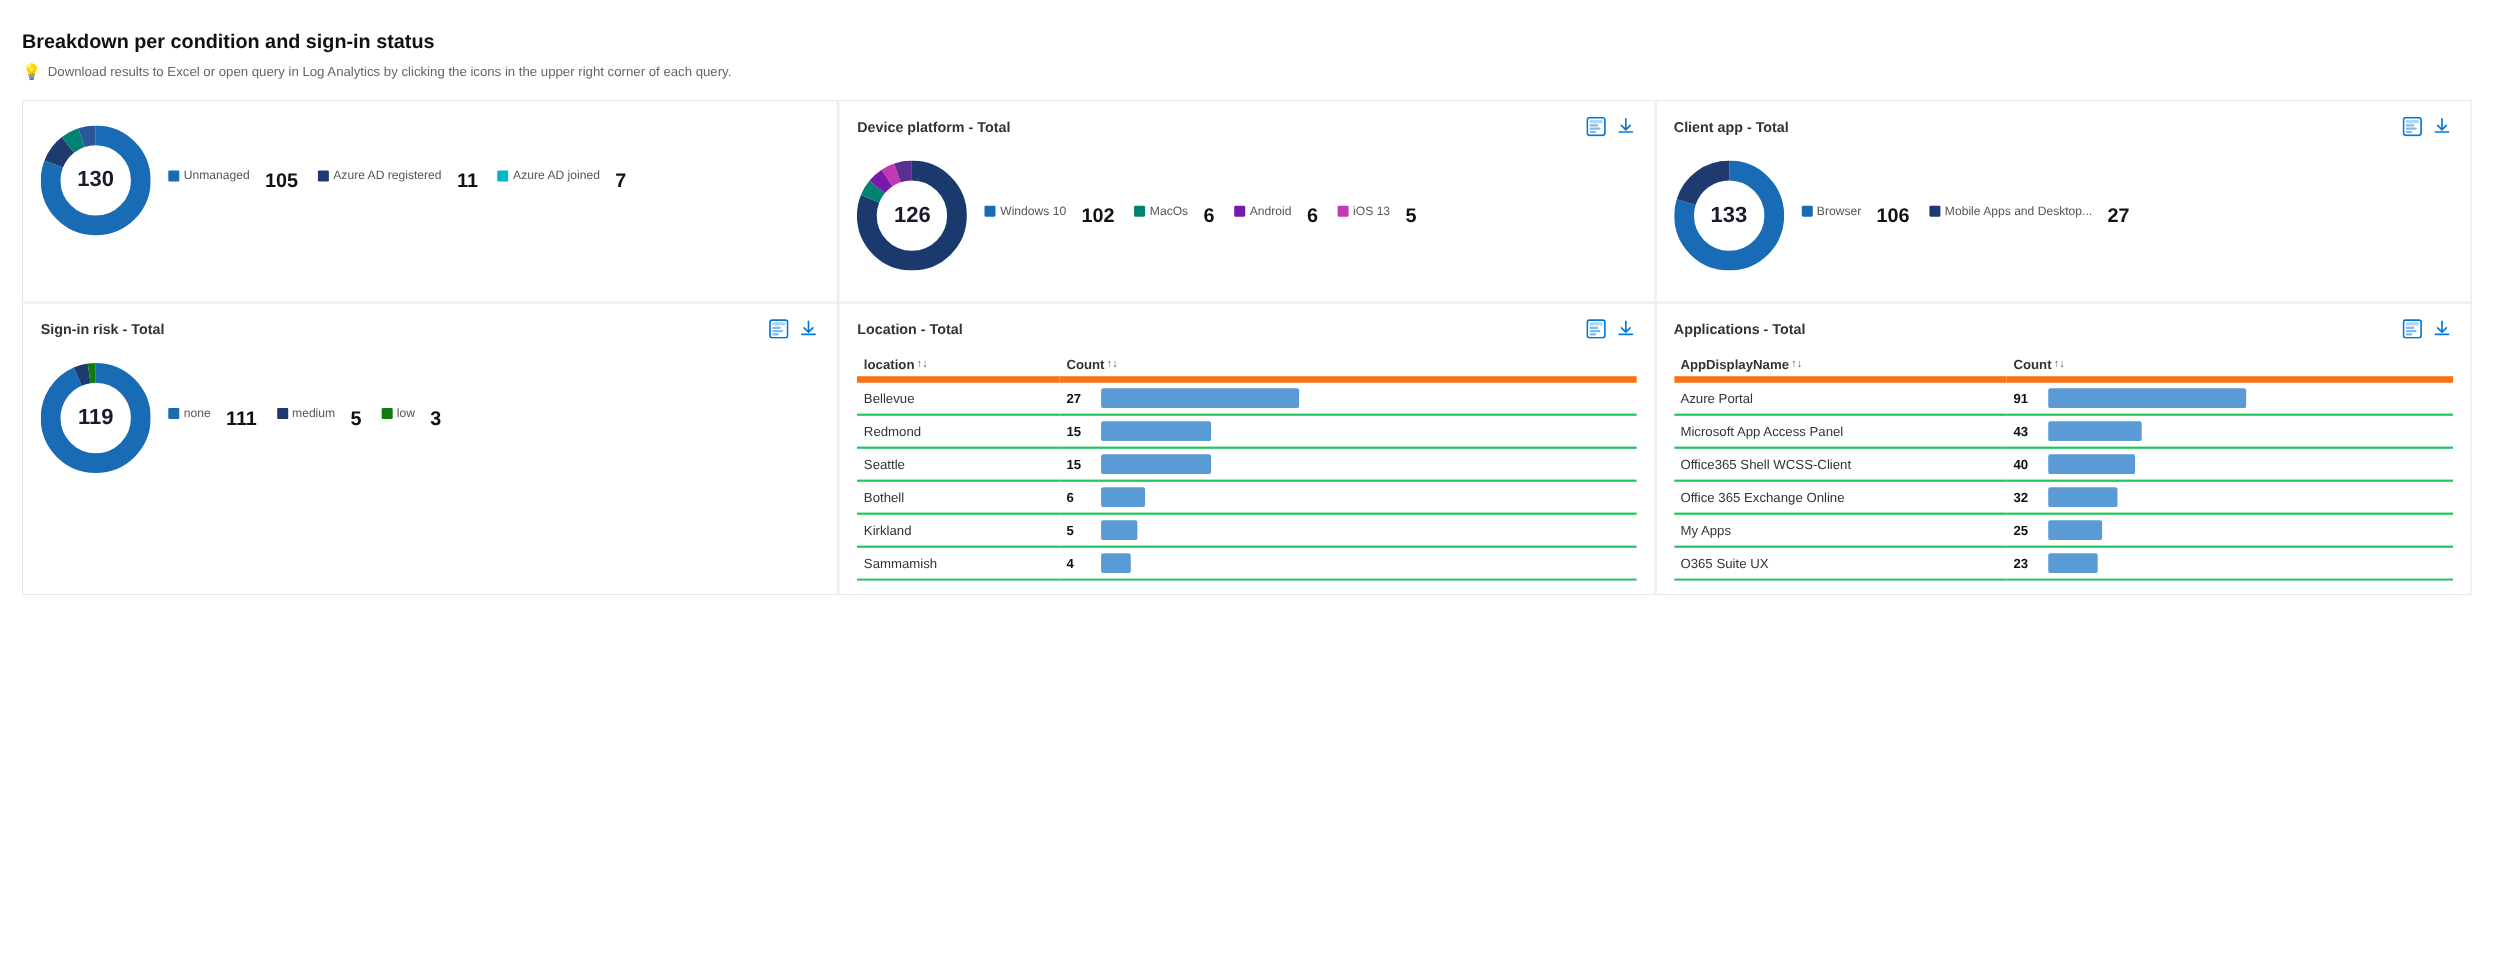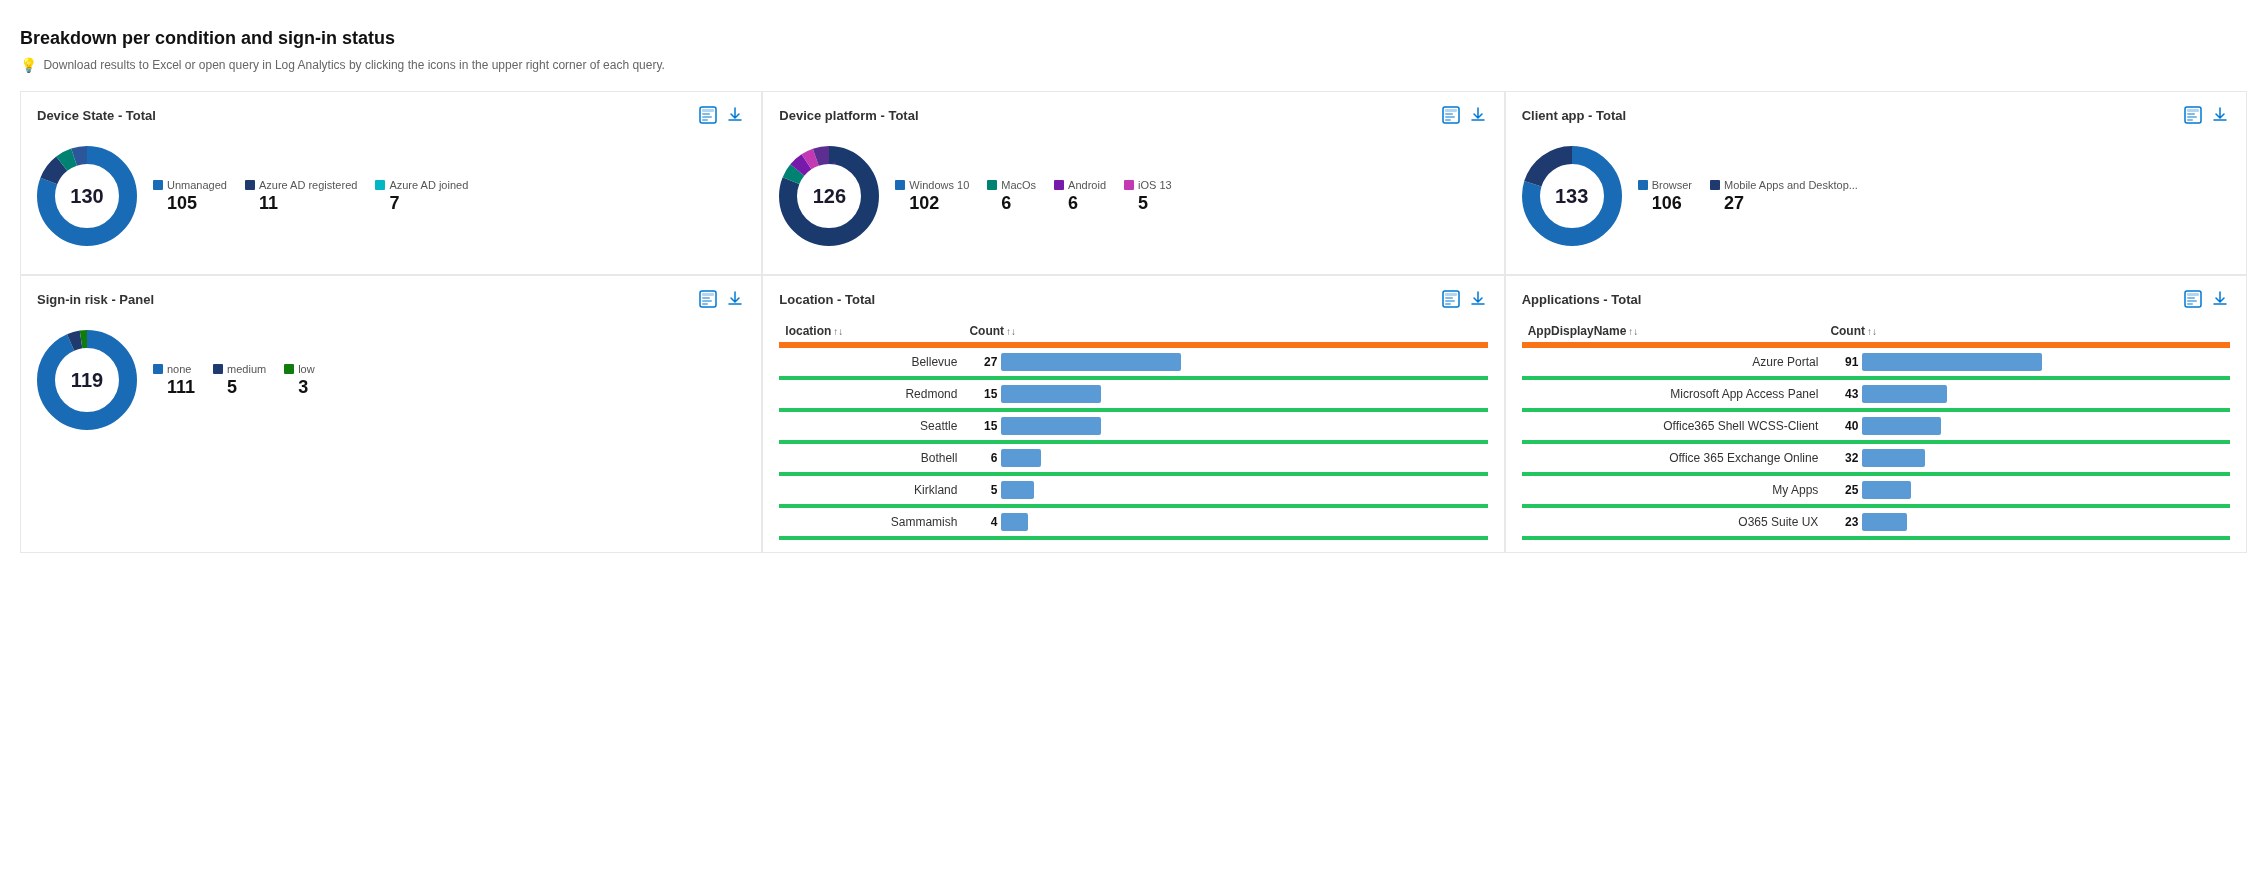--- a/index.html
+++ b/index.html
@@ -84,21 +84,21 @@
       font-weight: 700;
       color: #1a1a2e;
     }
     .legend {
       display: flex;
       flex-wrap: wrap;
       gap: 10px 18px;
     }
     .legend-item {
       display: flex;
-      flex-direction: column;
+      flex-direction: row;
       align-items: flex-start;
     }
     .legend-top {
       display: flex;
       align-items: center;
       gap: 4px;
       margin-bottom: 2px;
     }
     .legend-swatch {
       width: 10px;
@@ -133,23 +133,22 @@
     table th {
       text-align: left;
       padding: 4px 6px;
       border-bottom: 6px solid #f97316;
       font-weight: 600;
       color: #333;
       white-space: nowrap;
     }
     table td {
       padding: 5px 6px;
-      border-bottom: 4px solid #22c55e;
+      border-bottom: 2px solid #22c55e;
       vertical-align: middle;
-      text-align: right;
     }
     .bar-cell {
       display: flex;
       align-items: center;
       gap: 4px;
     }
     .bar-num {
       min-width: 28px;
       font-weight: 600;
       color: #111;
@@ -167,39 +166,20 @@
 <body>
 
 <h1>Breakdown per condition and sign-in status</h1>
 <div class="subtitle">
   <span class="bulb-icon">💡</span>
   <span>Download results to Excel or open query in Log Analytics by clicking the icons in the upper right corner of each query.</span>
 </div>
 
 <div class="dashboard" id="dashboard">
     <div class="panel">
-    <div class="panel-header">
-      <span class="panel-title">Device State - Total</span>
-      <div class="panel-actions">
-        <button class="icon-btn" title="Open in Log Analytics">
-          <svg width="18" height="18" viewBox="0 0 18 18" fill="none">
-            <rect x="1" y="1" width="16" height="16" rx="2" stroke="#0078d4" stroke-width="1.5" fill="none"></rect>
-            <rect x="3" y="3" width="12" height="3" rx="1" fill="#0078d4" opacity="0.3"></rect>
-            <rect x="3" y="7" width="8" height="2" rx="1" fill="#0078d4" opacity="0.5"></rect>
-            <rect x="3" y="10" width="10" height="2" rx="1" fill="#0078d4" opacity="0.5"></rect>
-            <rect x="3" y="13" width="6" height="2" rx="1" fill="#0078d4" opacity="0.5"></rect>
-          </svg>
-        </button>
-        <button class="icon-btn" title="Download">
-          <svg width="16" height="16" viewBox="0 0 16 16">
-            <path d="M8 1v9M4 7l4 4 4-4M2 13h12" stroke="#0078d4" stroke-width="1.5" stroke-linecap="round" fill="none"></path>
-          </svg>
-        </button>
-      </div>
-    </div>
     <div class="chart-row">
       <div class="donut-container">
         <svg width="100" height="100" viewBox="0 0 100 100">
             <circle cx="50" cy="50" r="41" fill="none" stroke="#1a6bb5" stroke-width="18" stroke-dasharray="208.1493628562453 49.461234738117724" stroke-dashoffset="0" transform="rotate(-90 50 50)"></circle>
             <circle cx="50" cy="50" r="41" fill="none" stroke="#1e3a6e" stroke-width="18" stroke-dasharray="21.896900795520857 235.71369679884216" stroke-dashoffset="-208.1493628562453" transform="rotate(-90 50 50)"></circle>
             <circle cx="50" cy="50" r="41" fill="none" stroke="#008272" stroke-width="18" stroke-dasharray="13.910972270095604 243.6996253242674" stroke-dashoffset="-230.04626365176617" transform="rotate(-90 50 50)"></circle>
             <circle cx="50" cy="50" r="41" fill="none" stroke="#2b579a" stroke-width="18" stroke-dasharray="13.653361672501239 243.95723592186178" stroke-dashoffset="-243.95723592186178" transform="rotate(-90 50 50)"></circle>
           </svg>
         <div class="donut-label">130</div>
       </div>
@@ -344,21 +324,21 @@
               <span class="legend-name">Mobile Apps and Desktop...</span>
             </div>
             <div class="legend-value">27</div>
           </div>
 
       </div>
     </div>
   </div>
     <div class="panel">
     <div class="panel-header">
-      <span class="panel-title">Sign-in risk - Panel</span>
+      <span class="panel-title">Sign-in risk - Total</span>
       <div class="panel-actions">
         <button class="icon-btn" title="Open in Log Analytics">
           <svg width="18" height="18" viewBox="0 0 18 18" fill="none">
             <rect x="1" y="1" width="16" height="16" rx="2" stroke="#0078d4" stroke-width="1.5" fill="none"></rect>
             <rect x="3" y="3" width="12" height="3" rx="1" fill="#0078d4" opacity="0.3"></rect>
             <rect x="3" y="7" width="8" height="2" rx="1" fill="#0078d4" opacity="0.5"></rect>
             <rect x="3" y="10" width="10" height="2" rx="1" fill="#0078d4" opacity="0.5"></rect>
             <rect x="3" y="13" width="6" height="2" rx="1" fill="#0078d4" opacity="0.5"></rect>
           </svg>
         </button>

